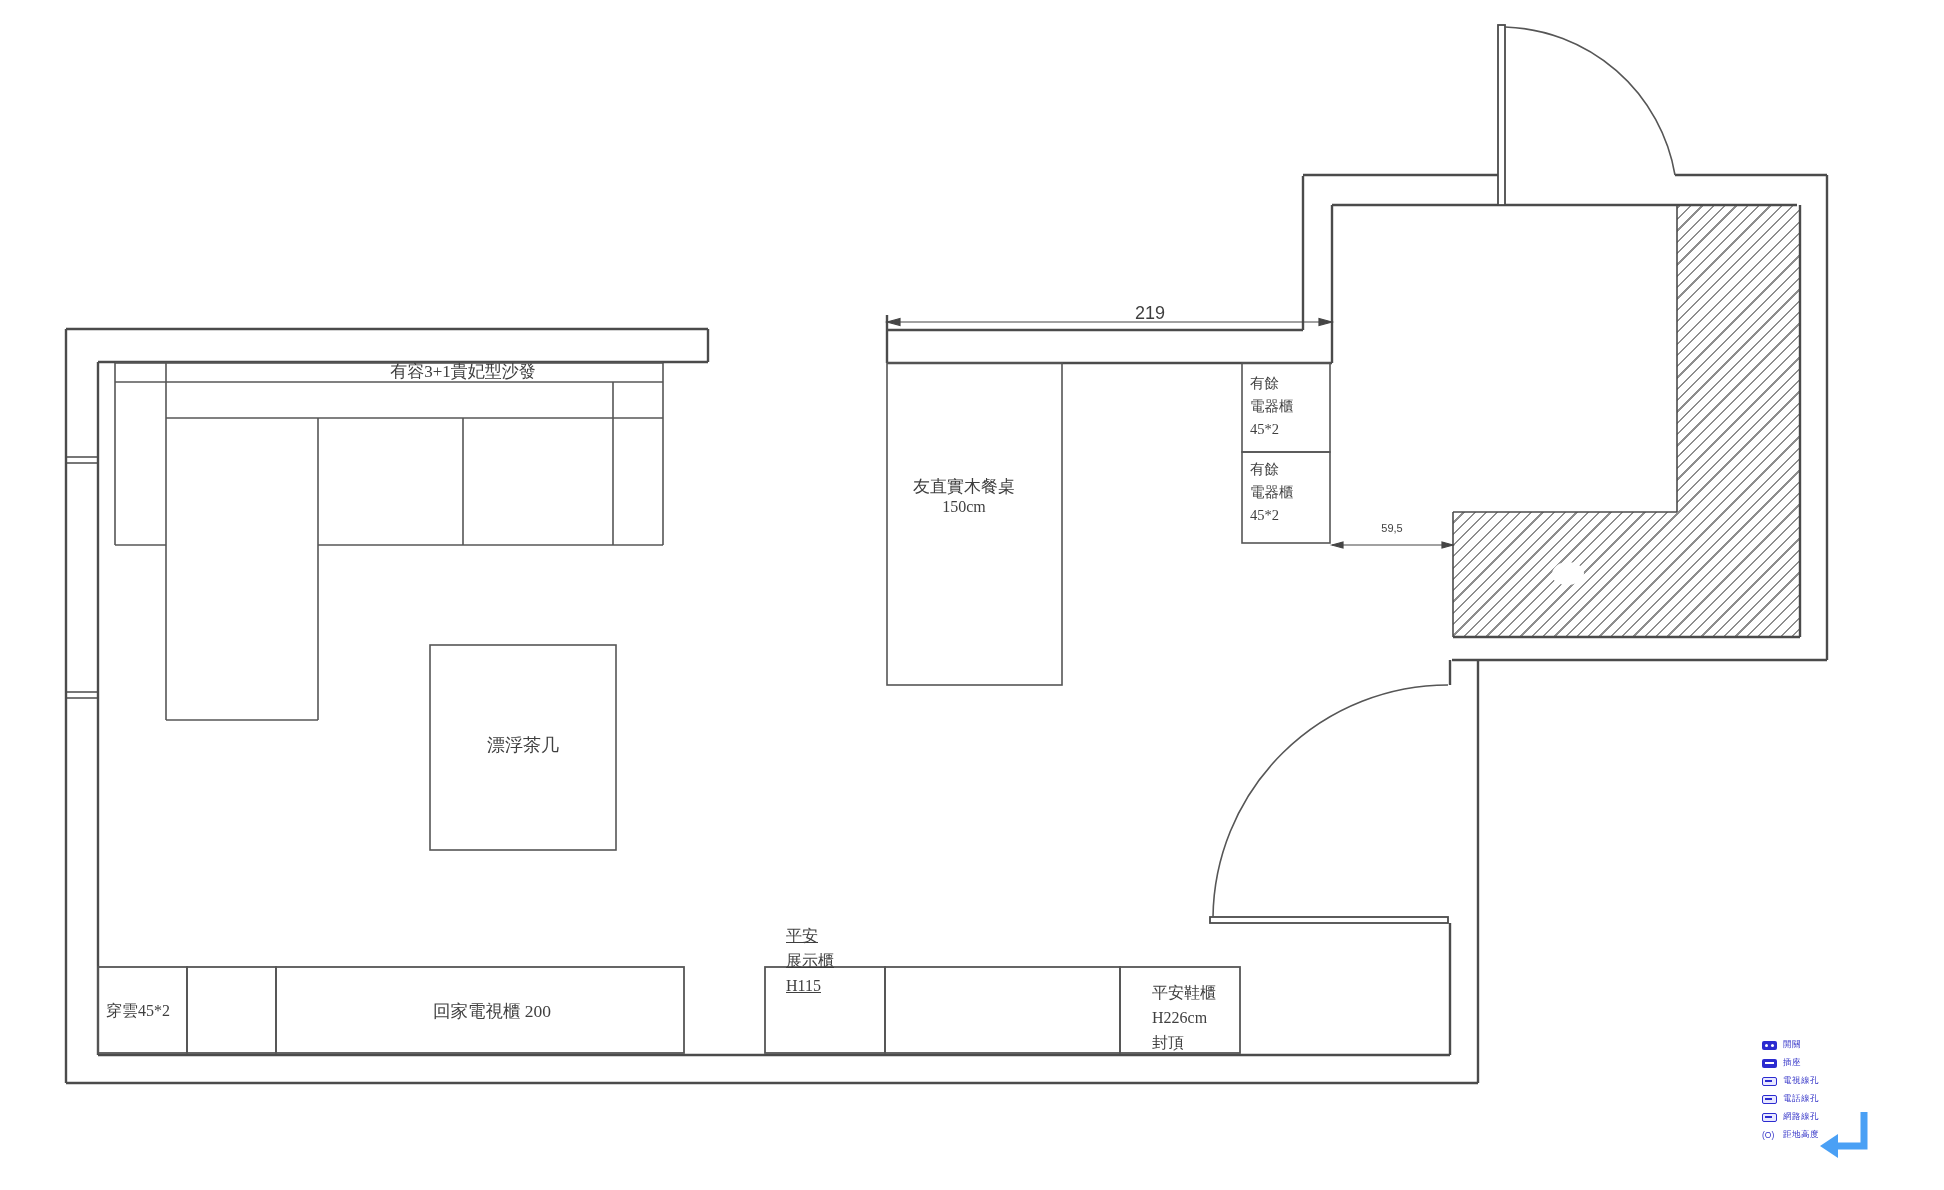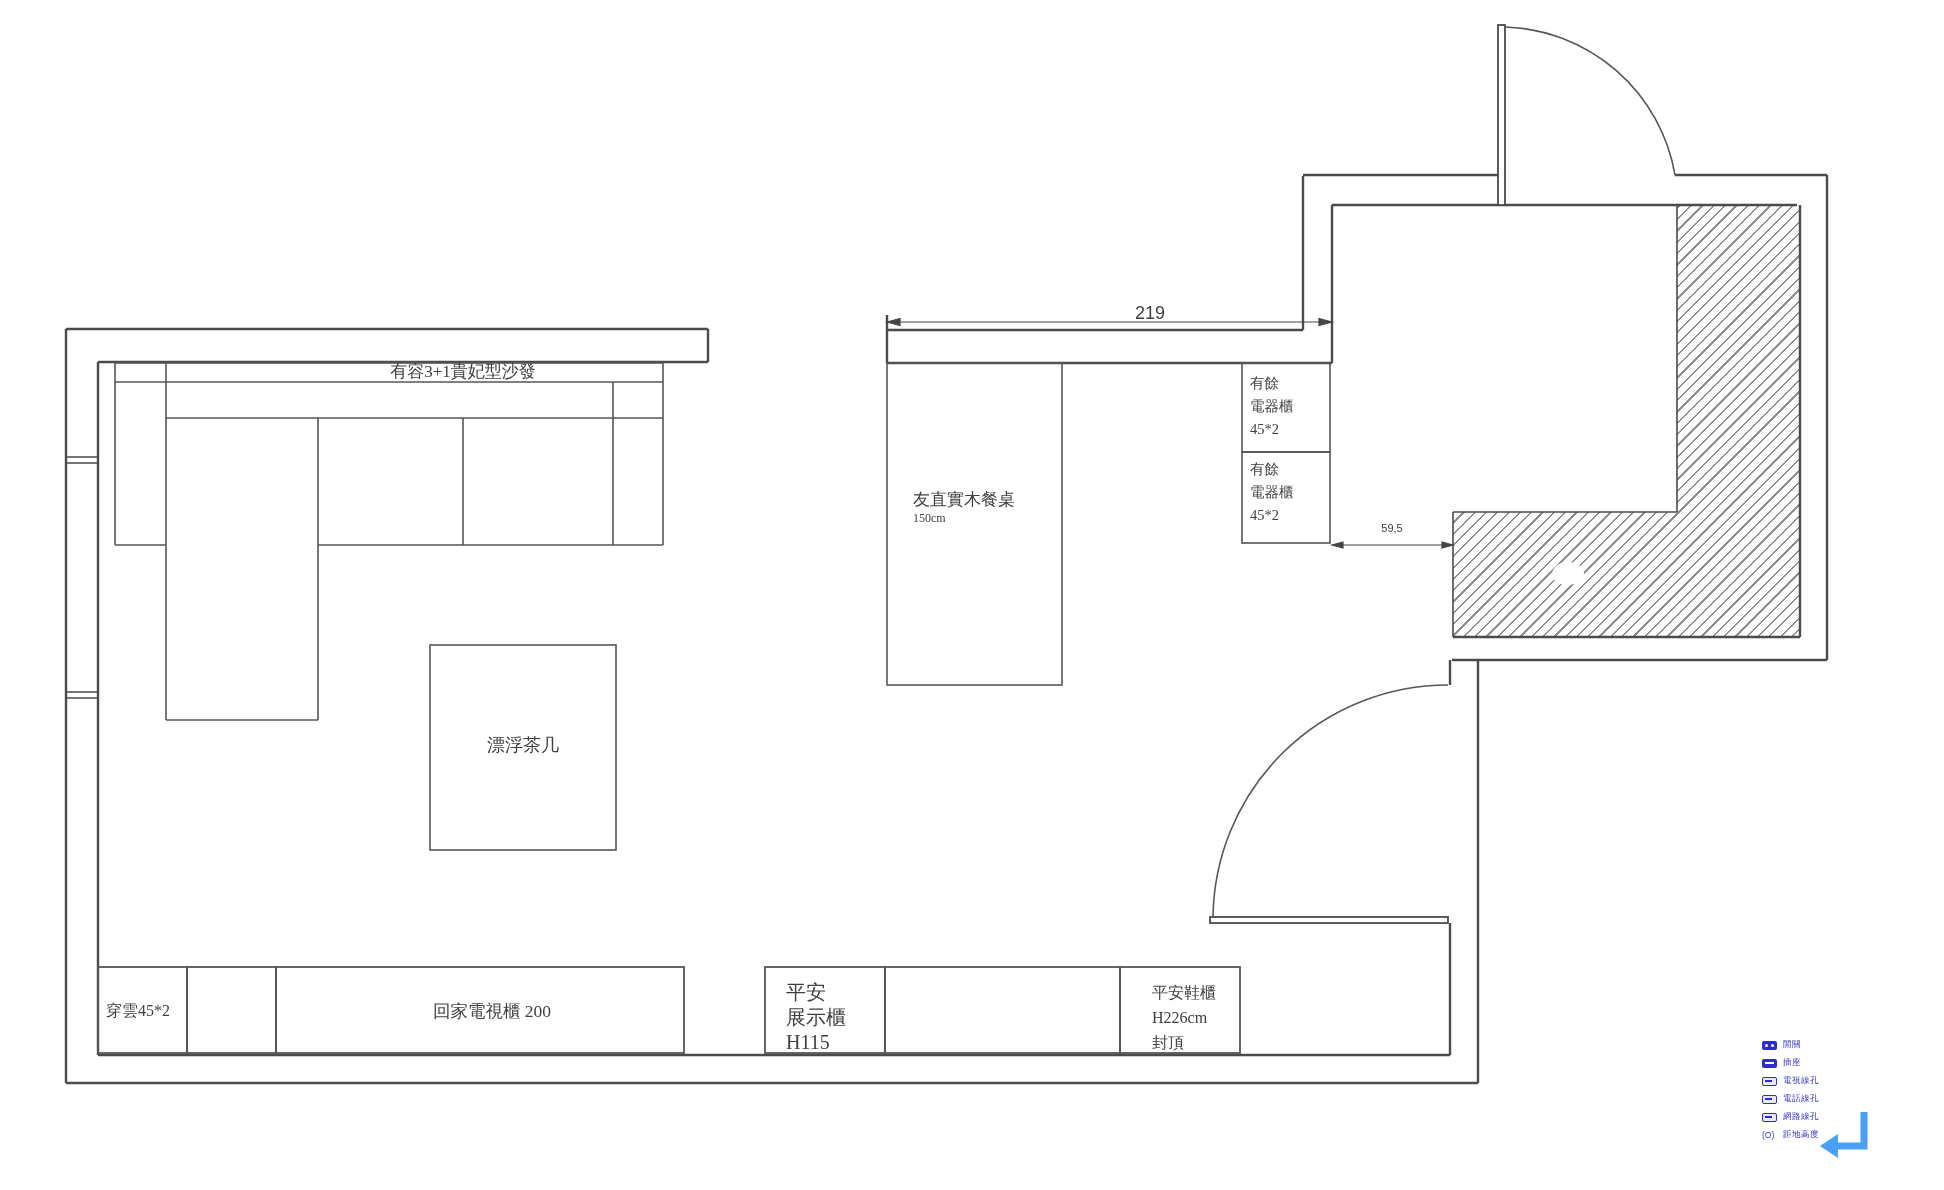--- a/index.html
+++ b/index.html
@@ -123,23 +123,23 @@
       <path d="M1332,545 H1453" fill="none"></path>
       <path d="M1332,545 l11,-3 v6 z"></path>
       <path d="M1453,545 l-11,-3 v6 z"></path>
     </g>
   </svg>
 
   <div class="lbl center" style="left:353px;top:360px;width:220px;font-size:17px;">有容3+1貴妃型沙發</div>
 
   <div class="lbl center" style="left:443px;top:733px;width:160px;font-size:18px;">漂浮茶几</div>
 
-  <div class="lbl" style="left:913px;top:488px;font-size:17px;">
+  <div class="lbl" style="left:913px;top:475px;font-size:17px;text-align:center;">
     <div>友直實木餐桌</div>
-    <div style="font-size:12px;">150cm</div>
+    <div style="font-size:16px;">150cm</div>
   </div>
 
   <div class="lbl" style="left:1250px;top:372px;font-size:14.5px;line-height:23px;">
     <div>有餘</div>
     <div>電器櫃</div>
     <div>45*2</div>
   </div>
 
   <div class="lbl" style="left:1250px;top:458px;font-size:14.5px;line-height:23px;">
     <div>有餘</div>
@@ -148,21 +148,21 @@
   </div>
 
   <div class="lbl center" style="left:1120px;top:303px;width:60px;font-size:18px;font-family:'Liberation Sans',sans-serif;">219</div>
 
   <div class="lbl center" style="left:1362px;top:522px;width:60px;font-size:11px;font-family:'Liberation Sans',sans-serif;">59,5</div>
 
   <div class="lbl" style="left:106px;top:1001px;font-size:16px;">穿雲45*2</div>
 
   <div class="lbl center" style="left:342px;top:999px;width:300px;font-size:17.5px;">回家電視櫃 200</div>
 
-  <div class="lbl" style="left:786px;top:980px;font-size:20px;line-height:25px;">
+  <div class="lbl" style="left:786px;top:923px;font-size:16px;line-height:25px;text-decoration:underline;">
     <div>平安</div>
     <div>展示櫃</div>
     <div>H115</div>
   </div>
 
 
   <div class="lbl" style="left:1140px;top:980px;font-size:16px;line-height:25px;margin-left:12px;">
     <div>平安鞋櫃</div>
     <div>H226cm</div>
     <div>封頂</div>

